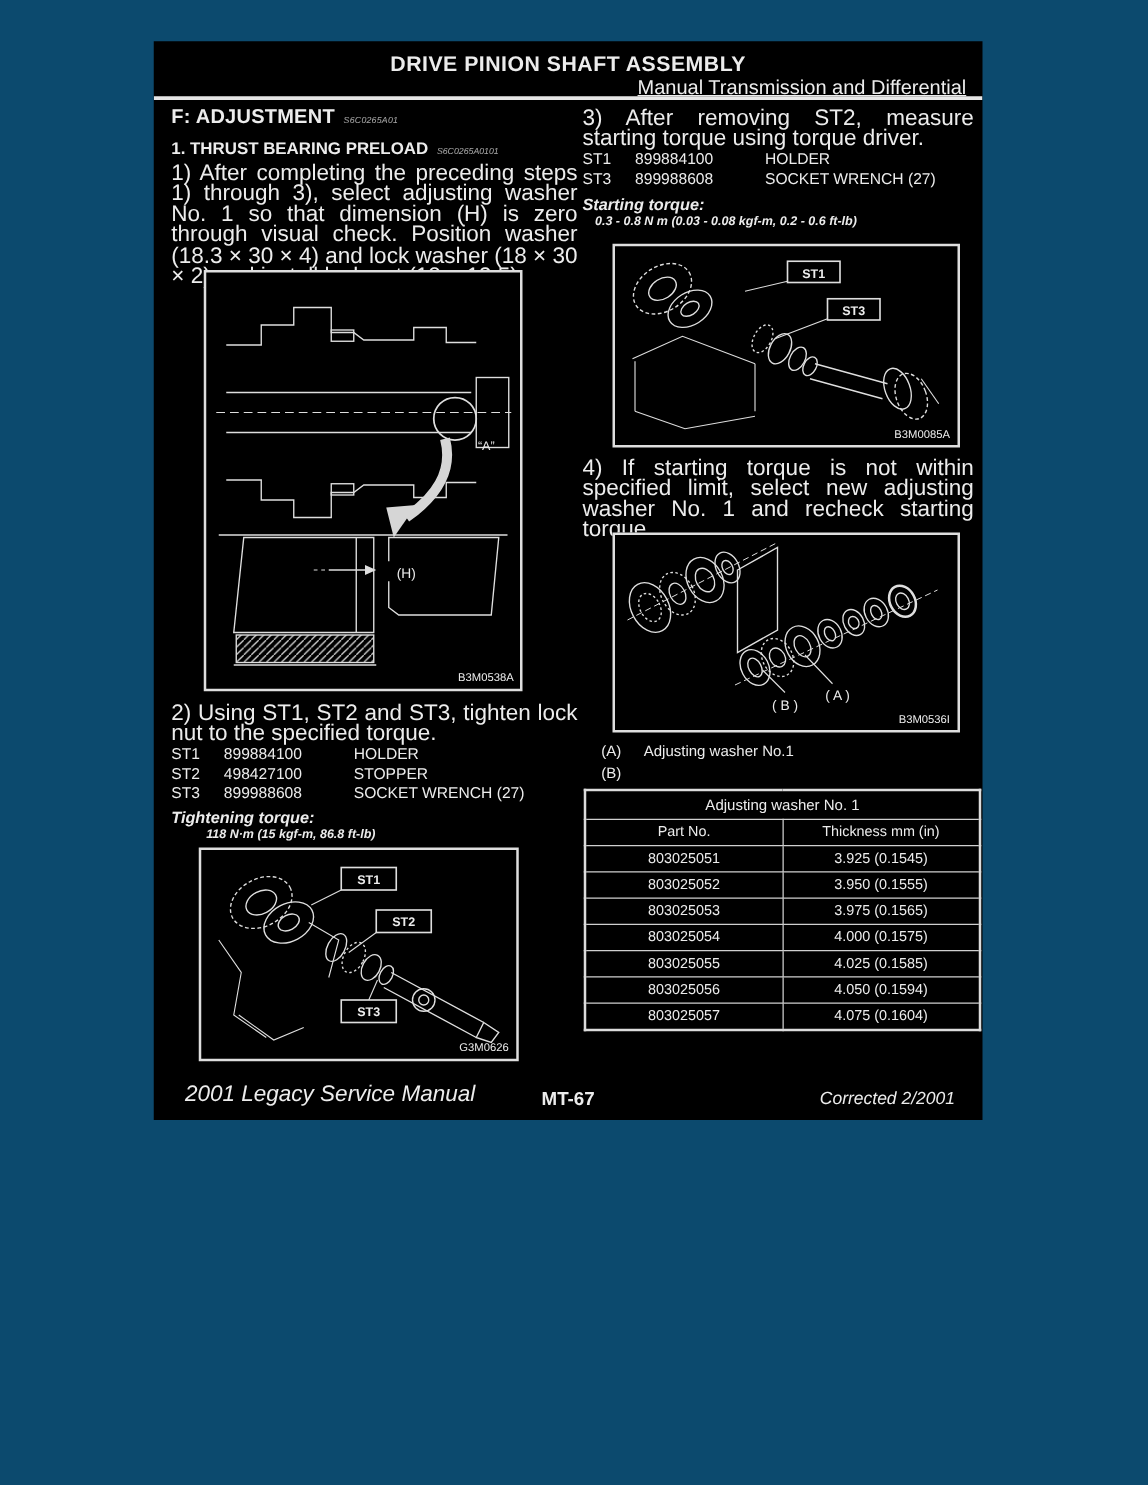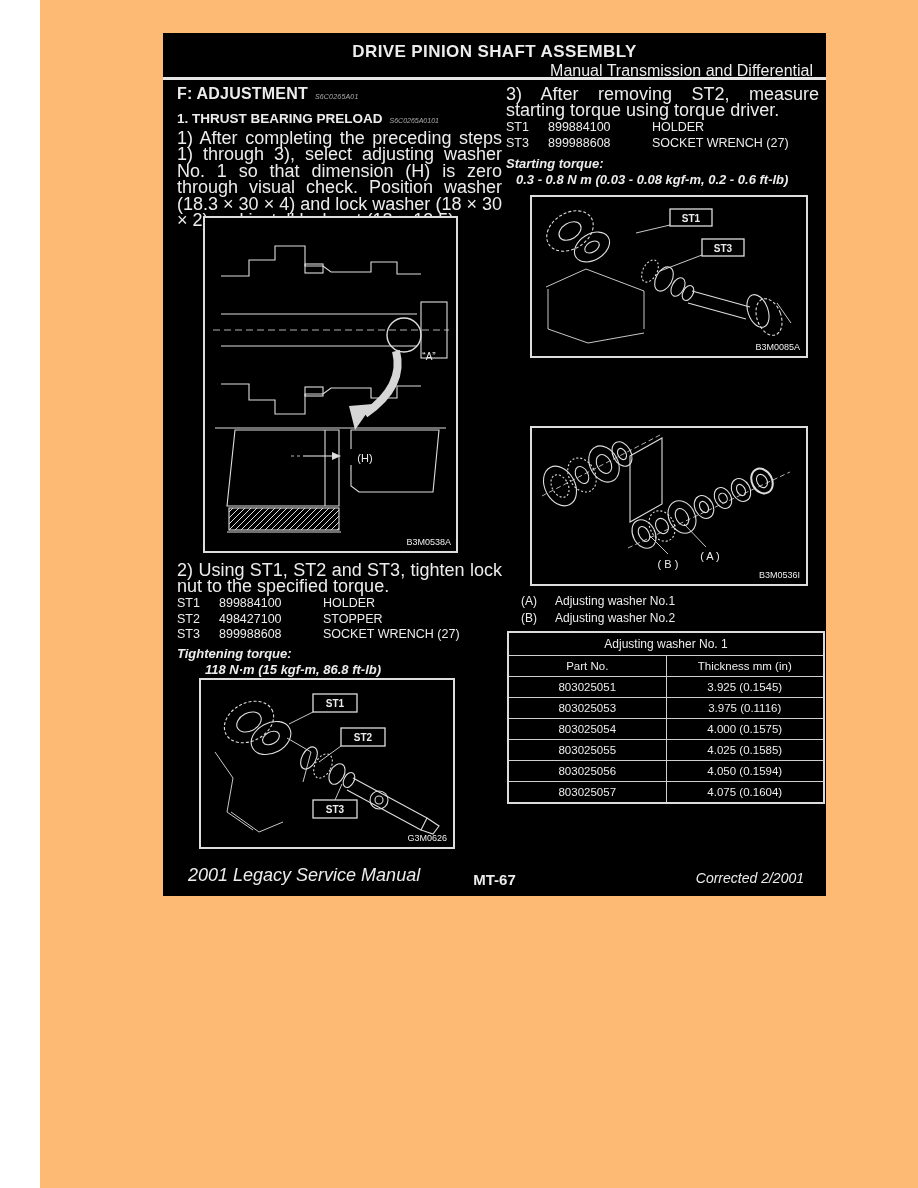--- a/index.html
+++ b/index.html
@@ -2,40 +2,40 @@
 <html><head>
 <meta charset="utf-8">
 <style>
   * { margin:0; padding:0; box-sizing:border-box; }
   body {
     width:918px; height:1188px; position:relative;
     background:#ffffff;
     font-family:"Liberation Sans", sans-serif;
     color:#ececec;
   }
-  #canvas { position:absolute; inset:0; background:#fdba74;margin-left:40px; }
+  #canvas { position:absolute; inset:0; background:#0c4a6e; }
   #page {
     position:absolute; left:123px; top:33px; width:663px; height:863px;
     background:#000000; overflow:hidden;
   }
   
   .hdr-title { position:absolute; top:9px; left:0; width:100%; text-align:center;
     font-size:17px; font-weight:bold; letter-spacing:.4px; }
   .hdr-sub { position:absolute; top:29px; right:13px; font-size:16px;text-decoration:underline; }
   .hdr-rule { position:absolute; top:44px; left:0; width:100%; height:3px; background:#e6e6e6; }
   
   .h-sec { position:absolute; font-size:16px; font-weight:bold; letter-spacing:.2px; }
   .h-sub { position:absolute; font-size:13.5px; font-weight:bold; }
   .code-sm { font-size:7px; font-style:italic; opacity:.7; font-weight:normal; margin-left:7px; }
   
   .p { position:absolute; font-size:18px; line-height:16.4px; text-align:justify; }
   .tools { position:absolute; font-size:12.5px; }
   .tool-row { display:grid; grid-template-columns:42px 104px 1fr; line-height:15.6px; }
   .torq-label { position:absolute; font-size:13px; font-weight:bold; font-style:italic; }
-  .torq-value { position:absolute; font-size:13px; font-weight:bold; font-style:italic;text-align:right; }
+  .torq-value { position:absolute; font-size:10px; font-weight:bold; font-style:italic;text-align:right; }
   
   .fig { position:absolute; border:2px solid #dedede; background:#000; }
   .fig svg { display:block; }
   svg text { font-family:"Liberation Sans", sans-serif; fill:#ececec; }
   .figcode { font-size:9px; }
   .stlabel { font-size:10px; font-weight:bold; }
   
   .legend { position:absolute; font-size:12px; }
   .legend-row { display:grid; grid-template-columns:34px 1fr; line-height:16.5px; }
   
@@ -202,20 +202,21 @@
         <path d="M138,28 L104,36" stroke-width="0.9"></path>
         <rect x="170" y="42" width="42" height="17" stroke-width="1.3"></rect>
         <path d="M170,58 L128,74" stroke-width="0.9"></path>
       </g>
       <text x="159" y="25" class="stlabel" text-anchor="middle">ST1</text>
       <text x="191" y="55" class="stlabel" text-anchor="middle">ST3</text>
       <text x="268" y="153" class="figcode" text-anchor="end">B3M0085A</text>
     </svg>
   </div>
 
+  <div class="p" style="left:343px; top:333px; width:313px;">4)  If starting torque is not within specified limit, select new adjusting washer No. 1 and recheck starting torque.</div>
 
   <div class="fig" style="left:367px; top:393px; width:278px; height:160px;">
     <svg width="274" height="156" viewBox="0 0 274 156">
       <g stroke="#dedede" fill="none" stroke-width="1.1">
         <path d="M10,68 L130,6" stroke-dasharray="5,3" stroke-width="0.8"></path>
         <ellipse cx="28" cy="58" rx="15" ry="21" transform="rotate(-28 28 58)"></ellipse>
         <ellipse cx="28" cy="58" rx="8" ry="12" transform="rotate(-28 28 58)" stroke-dasharray="2,2"></ellipse>
         <ellipse cx="50" cy="47" rx="13" ry="18" transform="rotate(-28 50 47)" stroke-dasharray="2,2"></ellipse>
         <ellipse cx="50" cy="47" rx="6" ry="9" transform="rotate(-28 50 47)"></ellipse>
         <ellipse cx="72" cy="36" rx="14" ry="19" transform="rotate(-28 72 36)"></ellipse>
@@ -246,40 +247,43 @@
     </svg>
   </div>
 
   <div class="legend" style="left:358px; top:560px; width:300px;">
     <div class="legend-row">
       <span>(A)</span>
       <span>Adjusting washer No.1</span>
     </div>
     <div class="legend-row">
       <span>(B)</span>
-      <span>Adjusting washer No.2</span>
     </div>
   </div>
 
   <table class="awtable" style="left:344px; top:598px; width:318px;">
     <tbody>
           <tr>
       <th class="ttl" colspan="2">Adjusting washer No. 1</th>
     </tr>
     <tr>
       <th>Part No.</th>
       <th>Thickness mm (in)</th>
     </tr>
     <tr>
       <td>803025051</td>
       <td>3.925 (0.1545)</td>
     </tr>
     <tr>
+      <td>803025052</td>
+      <td>3.950 (0.1555)</td>
+    </tr>
+    <tr>
       <td>803025053</td>
-      <td>3.975 (0.1116)</td>
+      <td>3.975 (0.1565)</td>
     </tr>
     <tr>
       <td>803025054</td>
       <td>4.000 (0.1575)</td>
     </tr>
     <tr>
       <td>803025055</td>
       <td>4.025 (0.1585)</td>
     </tr>
     <tr>

